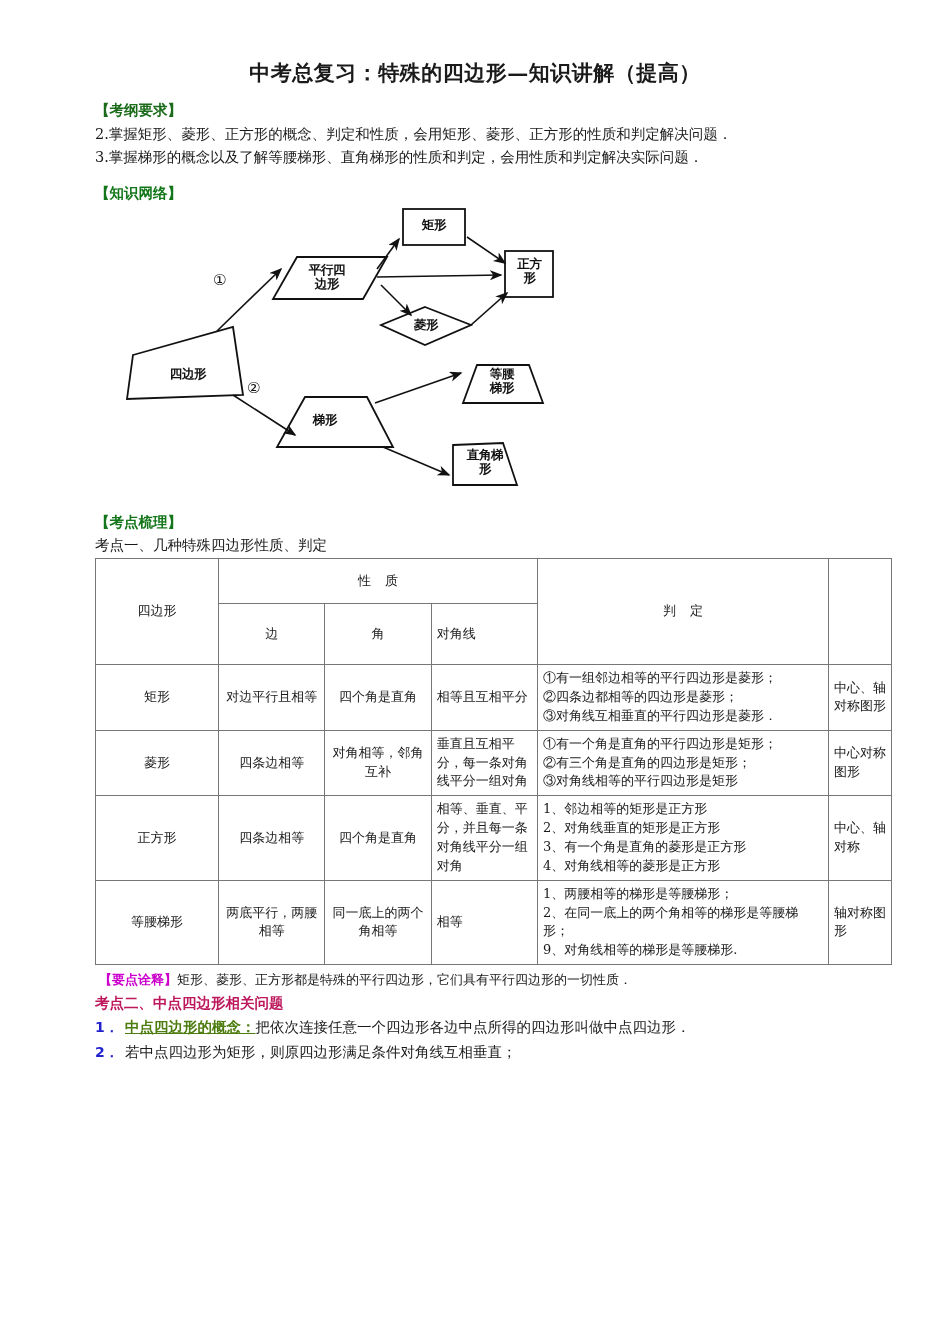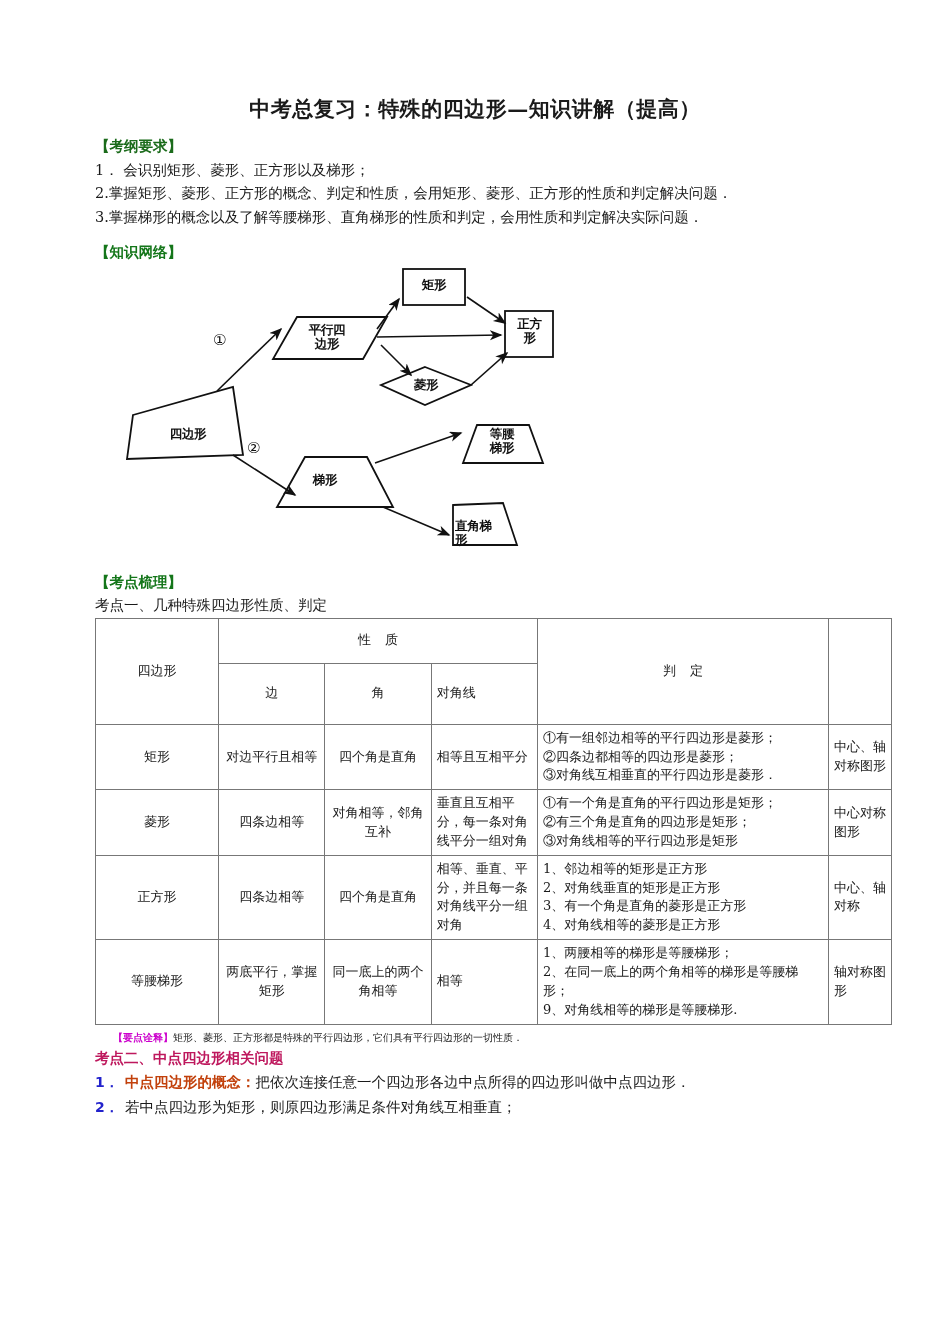--- a/index.html
+++ b/index.html
@@ -11,21 +11,21 @@
     overflow:hidden;
   }
   .page { position:relative; width:950px; height:1344px; }
 
   .doc-title {
     text-align:center;
     font-size:21px;
     font-weight:bold;
     letter-spacing:0.5px;
     margin:0;
-    padding:95px 0 0 0;
+    padding:59px 0 0 0;
     font-family:"DejaVu Serif","Liberation Serif",serif;
   }
 
   .body-wrap { padding:0 78px 0 95px; }
 
   .sec-head {
     color:#1b6b1b;
     font-weight:bold;
     font-size:14.5px;
     margin:12px 0 2px 0;
@@ -92,22 +92,22 @@
   .c-sym  { width:52px; text-align:left; vertical-align:top; }
 
   .hdr-prop { text-align:center; letter-spacing:14px; text-indent:14px;margin-left:48px; }
   .hdr-crit { text-align:center; letter-spacing:14px; text-indent:14px; }
   .hdr-tall { height:36px; }
   .sub-row td { height:52px; }
   .name-cell { height:72px; }
 
   
   .note-magenta {
-    font-size:10px;
-    margin:5px 0 0 18px;
+    font-size:13px;
+    margin:5px 0 0 4px;
     line-height:1.55;
   }
   .note-magenta b { color:#cc00cc; font-weight:bold; }
 
   .note-orange {
     color:#be185d;
     font-weight:bold;
     font-size:14.5px;
     margin:4px 0 2px 0;
   }
@@ -121,35 +121,35 @@
   }
   .num-item .num {
     color:#2222cc;
     font-weight:bold;
     font-family:"DejaVu Sans","Liberation Sans",sans-serif;
     width:30px;
     flex:0 0 30px;
     font-size:14px;
   }
   .num-item .strongblue {
-    color:#c2410c;
-    font-weight:bold;
+    color:#4d7c0f;
+    font-weight:bold;
+    text-decoration:underline;
   }
 </style>
 </head>
 <body>
 
 <div class="page">
 
   <h1 class="doc-title">中考总复习：特殊的四边形—知识讲解（提高）</h1>
 
   <div class="body-wrap">
 
     <div class="sec-head">【考纲要求】</div>
-    <p class="req-line">1． 会识别矩形、菱形、正方形以及梯形；</p>
     <p class="req-line">2.掌握矩形、菱形、正方形的概念、判定和性质，会用矩形、菱形、正方形的性质和判定解决问题．</p>
     <p class="req-line">3.掌握梯形的概念以及了解等腰梯形、直角梯形的性质和判定，会用性质和判定解决实际问题．</p>
 
     <div class="sec-head green2">【知识网络】</div>
 
     <div class="diagram">
       <svg width="520" height="290" viewBox="0 0 520 290">
         <defs>
           <marker id="ah" markerWidth="9" markerHeight="9" refX="7" refY="3.2" orient="auto">
             <path d="M0,0 L8,3.2 L0,6.4 L2.2,3.2 z" fill="#111"></path>
@@ -186,21 +186,21 @@
       <div class="dlabel" style="left:40px; top:160px; width:86px;">四边形</div>
       <div class="dlabel" style="left:185px; top:56px; width:74px;">平行四
 边形</div>
       <div class="dlabel" style="left:300px; top:11px; width:58px;">矩形</div>
       <div class="dlabel" style="left:400px; top:50px; width:49px;">正方
 形</div>
       <div class="dlabel" style="left:297px; top:111px; width:48px;">菱形</div>
       <div class="dlabel" style="left:196px; top:206px; width:48px;">梯形</div>
       <div class="dlabel" style="left:372px; top:160px; width:50px;">等腰
 梯形</div>
-      <div class="dlabel" style="left:350px; top:252px; width:60px; text-align:left;">直角梯
+      <div class="dlabel" style="left:350px; top:241px; width:60px; text-align:center;">直角梯
 形</div>
 
       <div class="circnum" style="left:108px; top:64px;">①</div>
       <div class="circnum" style="left:142px; top:172px;">②</div>
     </div>
 
     <div class="sec-head green2" style="margin-top:14px;">【考点梳理】</div>
     <div class="kp-line">考点一、几种特殊四边形性质、判定</div>
 
     <table class="props">
@@ -252,21 +252,21 @@
           <div>1、邻边相等的矩形是正方形</div>
           <div>2、对角线垂直的矩形是正方形</div>
           <div>3、有一个角是直角的菱形是正方形</div>
           <div>4、对角线相等的菱形是正方形</div>
         </td>
         <td class="c-sym">中心、轴对称</td>
       </tr>
 
       <tr>
         <td class="c-name">等腰梯形</td>
-        <td class="c-side">两底平行，掌握矩形</td>
+        <td class="c-side">两底平行，两腰相等</td>
         <td class="c-ang">同一底上的两个角相等</td>
         <td class="c-diag">相等</td>
         <td class="c-crit">
           <div>1、两腰相等的梯形是等腰梯形；</div>
           <div>2、在同一底上的两个角相等的梯形是等腰梯形；</div>
           <div>9、对角线相等的梯形是等腰梯形.</div>
         </td>
         <td class="c-sym">轴对称图形</td>
       </tr>
     </tbody>

